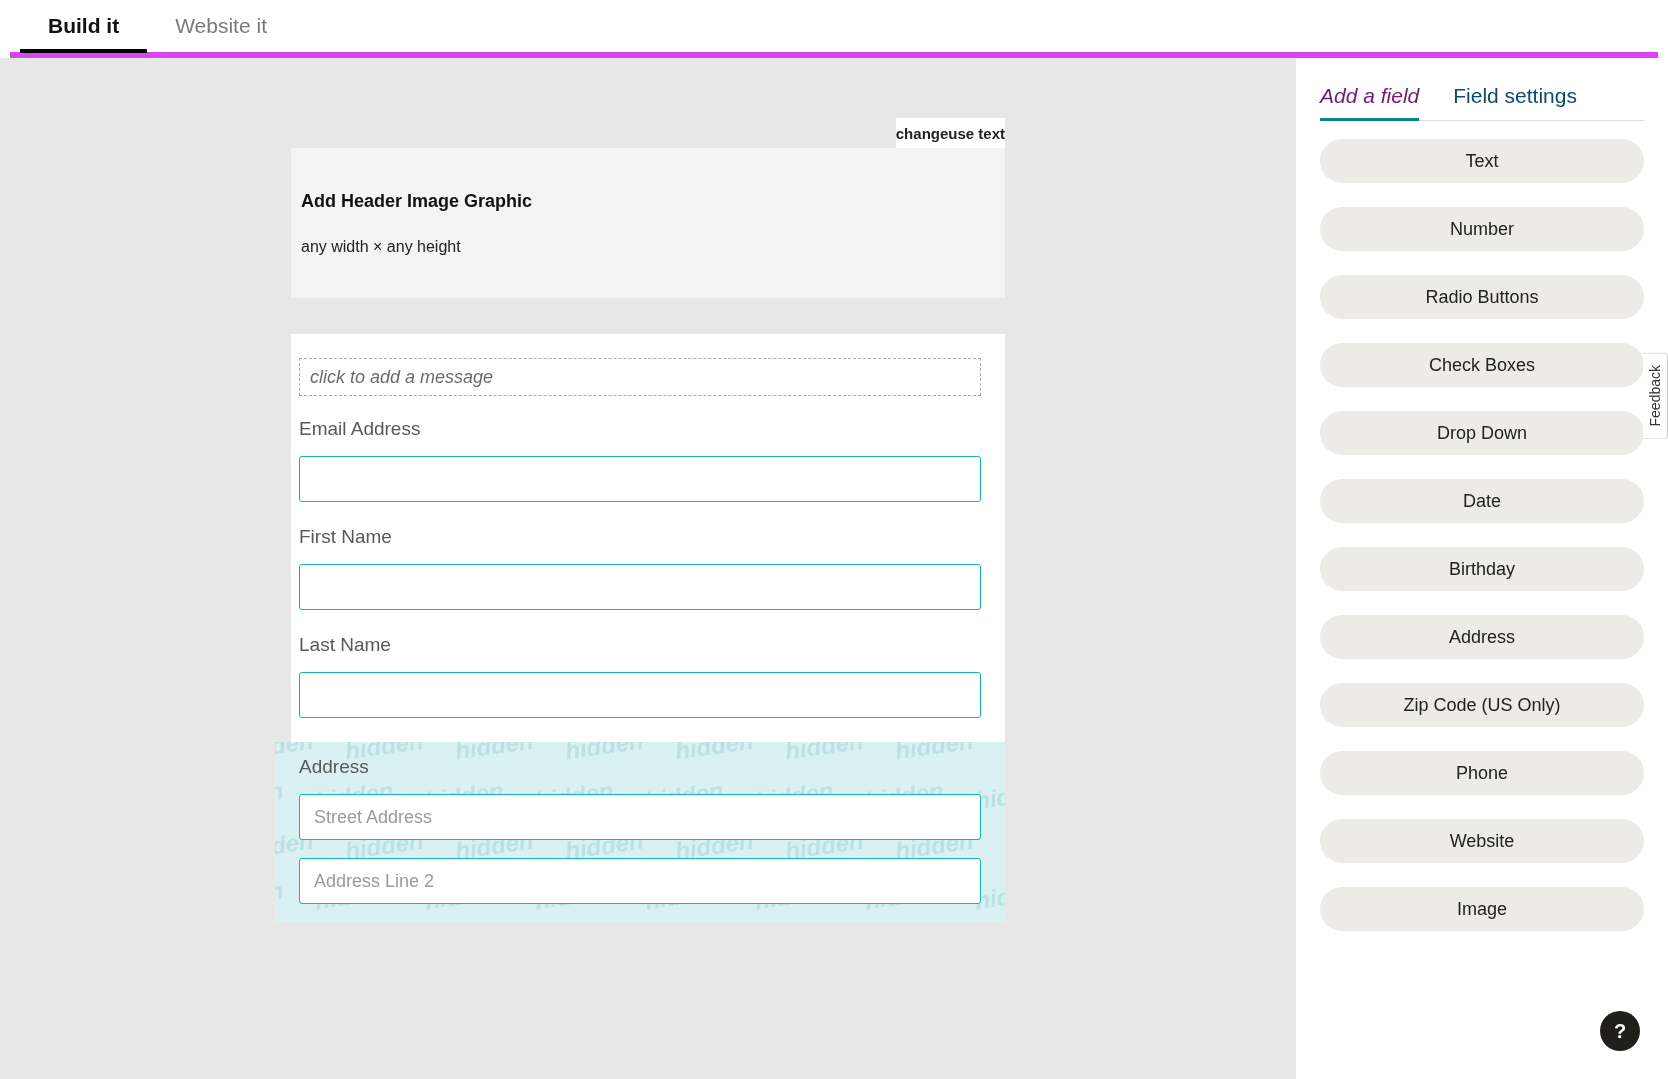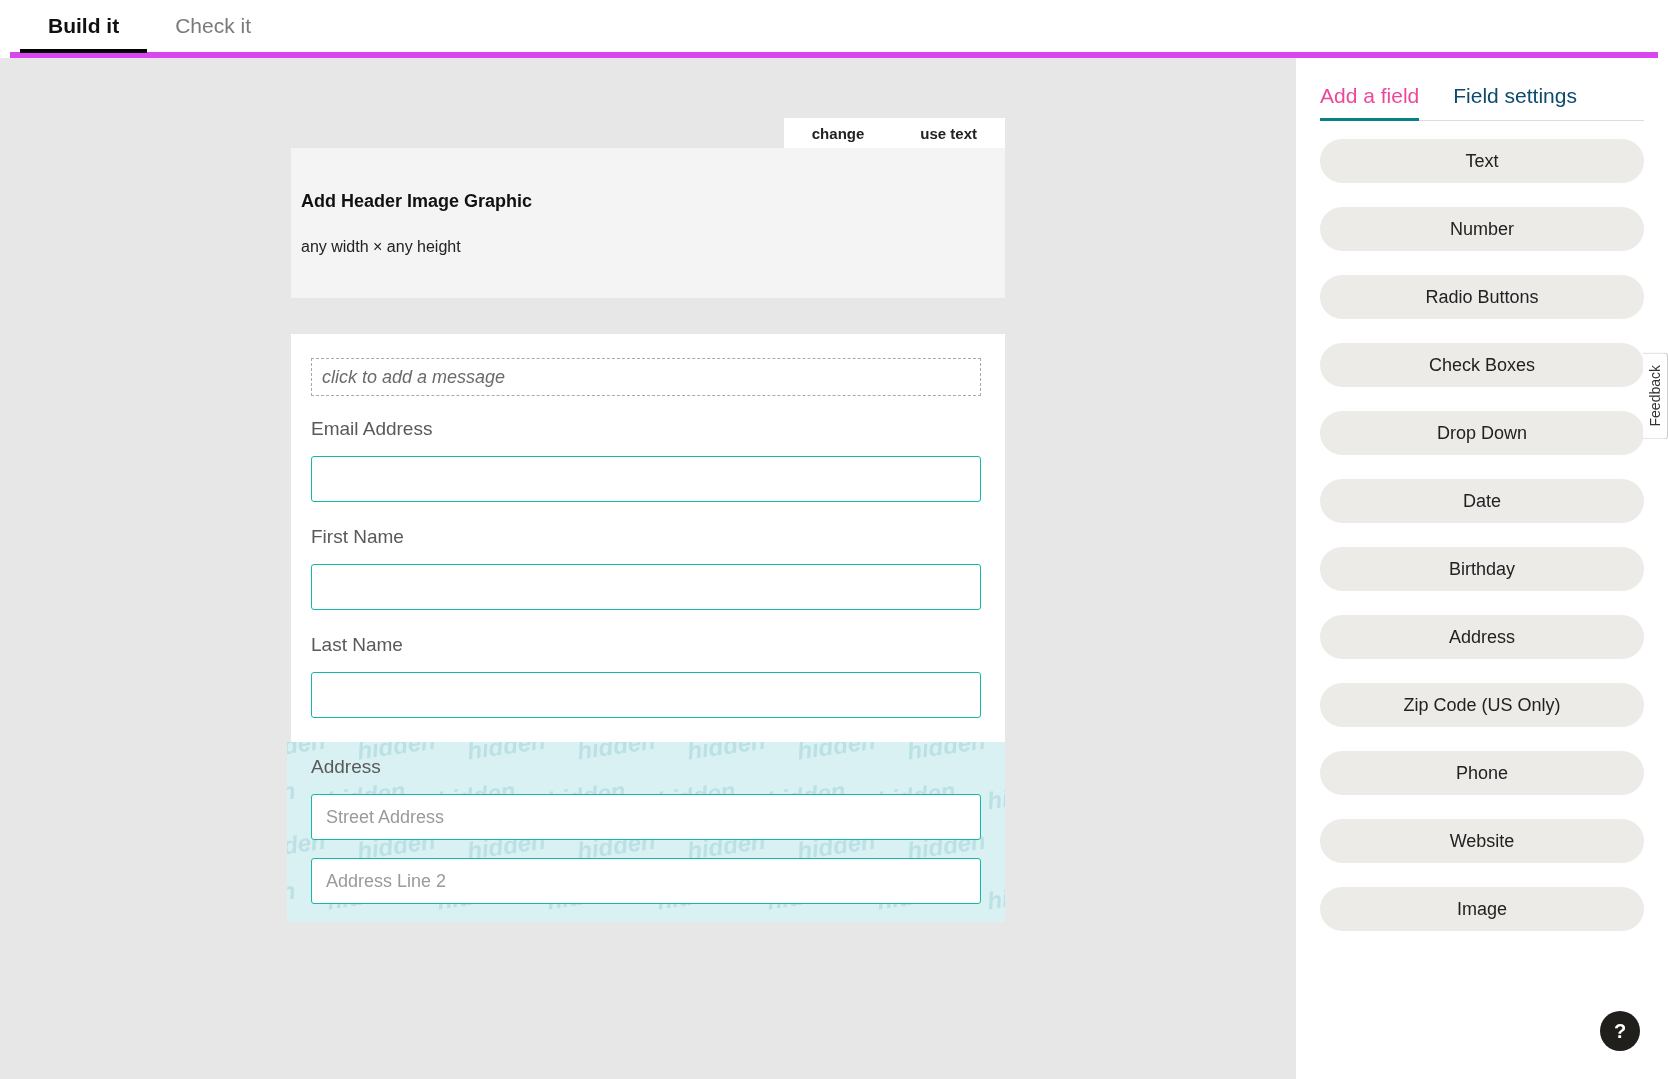--- a/index.html
+++ b/index.html
@@ -74,21 +74,22 @@
   .side-tab {
     font-size: 21px;
     font-weight: 500;
     color: #0c4a6e;
     padding: 6px 0 12px 0;
     margin-right: 34px;
     cursor: pointer;
     position: relative;
   }
   .side-tab.active {
-    color: #ec4899;
+    color: #701a75;
+    font-style: italic;
   }
   .side-tab.active::after {
     content: "";
     position: absolute;
     left: 0; right: 0; bottom: -1px;
     height: 3px;
     background: #0a8187;
   }
 
   
@@ -132,38 +133,38 @@
     right: 0;
     display: flex;
     background: #fff;
     height: 30px;
     align-items: center;
   }
   .header-action {
     font-size: 15px;
     font-weight: 600;
     color: #222;
-    padding: 0 28px;
+    padding: 0 0;
     cursor: pointer;
   }
   .header-title {
     font-size: 18px;
     font-weight: 700;
     color: #111;
     margin-bottom: 26px;
   }
   .header-sub {
     font-size: 16px;
     color: #222;
   }
 
   
   .form-card {
     background: #fff;
-    padding: 24px 24px 0 20px;
+    padding: 24px 24px 0 8px;
     position: relative;
   }
   .message-slot {
     border: 1px dashed #aaa;
     height: 38px;
     display: flex;
     align-items: center;
     padding: 0 10px;
     font-style: italic;
     color: #6a6a6a;
@@ -251,21 +252,21 @@
     font-weight: 700;
     cursor: pointer;
     z-index: 50;
   }
 </style>
 </head>
 <body>
 
 <div class="top-tabs">
   <div class="top-tab active">Build it</div>
-  <div class="top-tab">Check it</div>
+  <div class="top-tab">Website it</div>
 </div>
 
 <div class="workspace">
 
   <div class="canvas-col">
     <div class="canvas-inner">
 
       <div class="header-box-wrap">
         <div class="header-actions">
           <span class="header-action">change</span>

